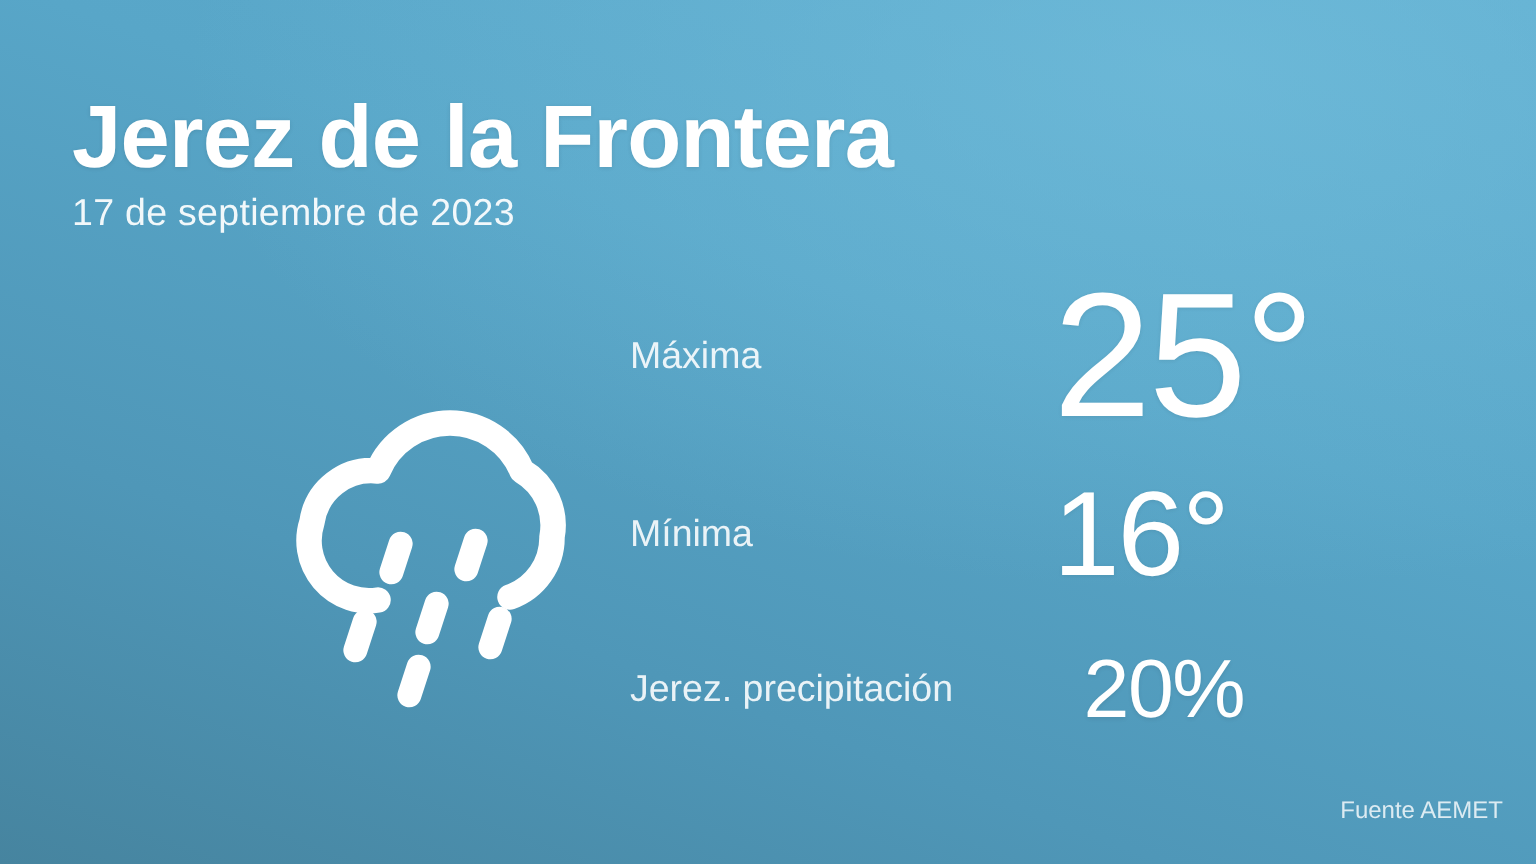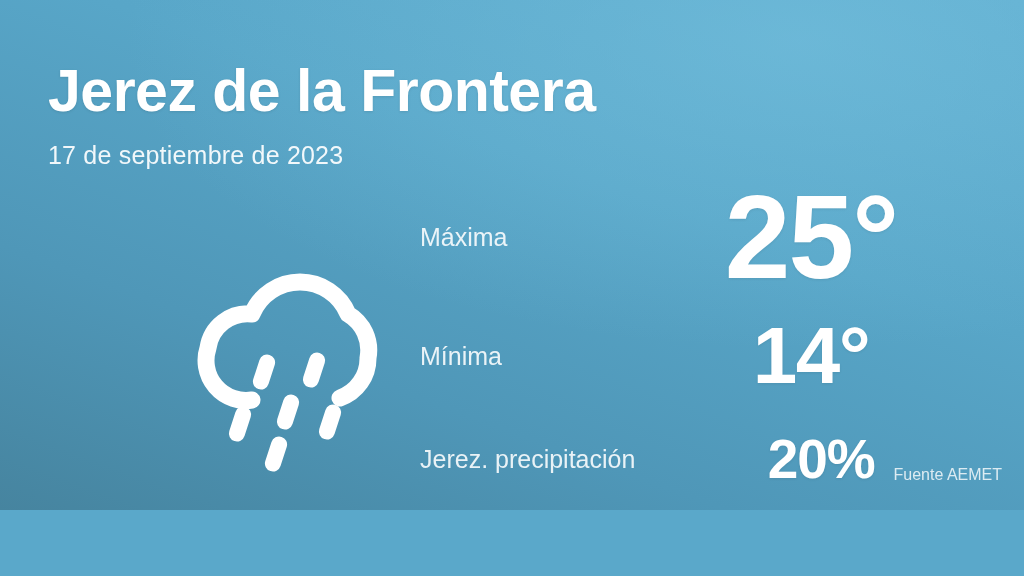--- a/index.html
+++ b/index.html
@@ -11,21 +11,21 @@
   }
 
   body {
     font-family: "Liberation Sans", sans-serif;
     background: #5aa8ca;
   }
 
   #card {
     position: relative;
     width: 1024px;
-    height: 510px;
+    height: 576px;
     overflow: hidden;
     background:
       radial-gradient(120% 110% at 78% 8%, rgba(120,195,224,0.55) 0%, rgba(120,195,224,0.0) 55%),
       linear-gradient(200deg, #5fadcf 0%, #58a6c8 38%, #4f97b8 70%, #46849f 100%);
   }
 
   
   #header {
     position: absolute;
     left: 48px;
@@ -36,21 +36,21 @@
     font-size: 59px;
     font-weight: bold;
     color: #ffffff;
     letter-spacing: -0.5px;
     line-height: 1.0;
     white-space: nowrap;
     text-shadow: 0 1px 3px rgba(0,0,0,0.10);
   }
 
   #date-subtitle {
-    margin-top: 22px;
+    margin-top: 9px;
     font-size: 25px;
     font-weight: normal;
     color: rgba(255,255,255,0.92);
     letter-spacing: 0.2px;
     line-height: 1.0;
     white-space: nowrap;
   }
 
   
   #weather-icon {
@@ -80,23 +80,23 @@
     flex: 0 0 246px;
     text-align: left;
     padding-right: 51px;
     color: rgba(255,255,255,0.88);
     font-weight: normal;
     white-space: nowrap;
   }
 
   .stat-value {
     flex: 1 1 auto;
-    text-align: center;
+    text-align: left;
     color: #ffffff;
-    font-weight: bold;
+    font-weight: normal;
     white-space: nowrap;
     line-height: 1.0;
     text-shadow: 0 1px 3px rgba(0,0,0,0.08);
     margin-left: 36px;
   }
 
   #row-max { height: 118px; }
   #row-max .stat-label { font-size: 25px; }
   #row-max .stat-value { font-size: 118px; letter-spacing: -2px; }
 
@@ -151,21 +151,21 @@
 
   <div id="stats">
 
     <div class="stat-row" id="row-max">
       <div class="stat-label">Máxima</div>
       <div class="stat-value">25°</div>
     </div>
 
     <div class="stat-row" id="row-min">
       <div class="stat-label">Mínima</div>
-      <div class="stat-value">14°</div>
+      <div class="stat-value">16°</div>
     </div>
 
     <div class="stat-row" id="row-precip">
       <div class="stat-label">Jerez. precipitación</div>
       <div class="stat-value">20%</div>
     </div>
 
   </div>
 
   <div id="source-credit">Fuente AEMET</div>

